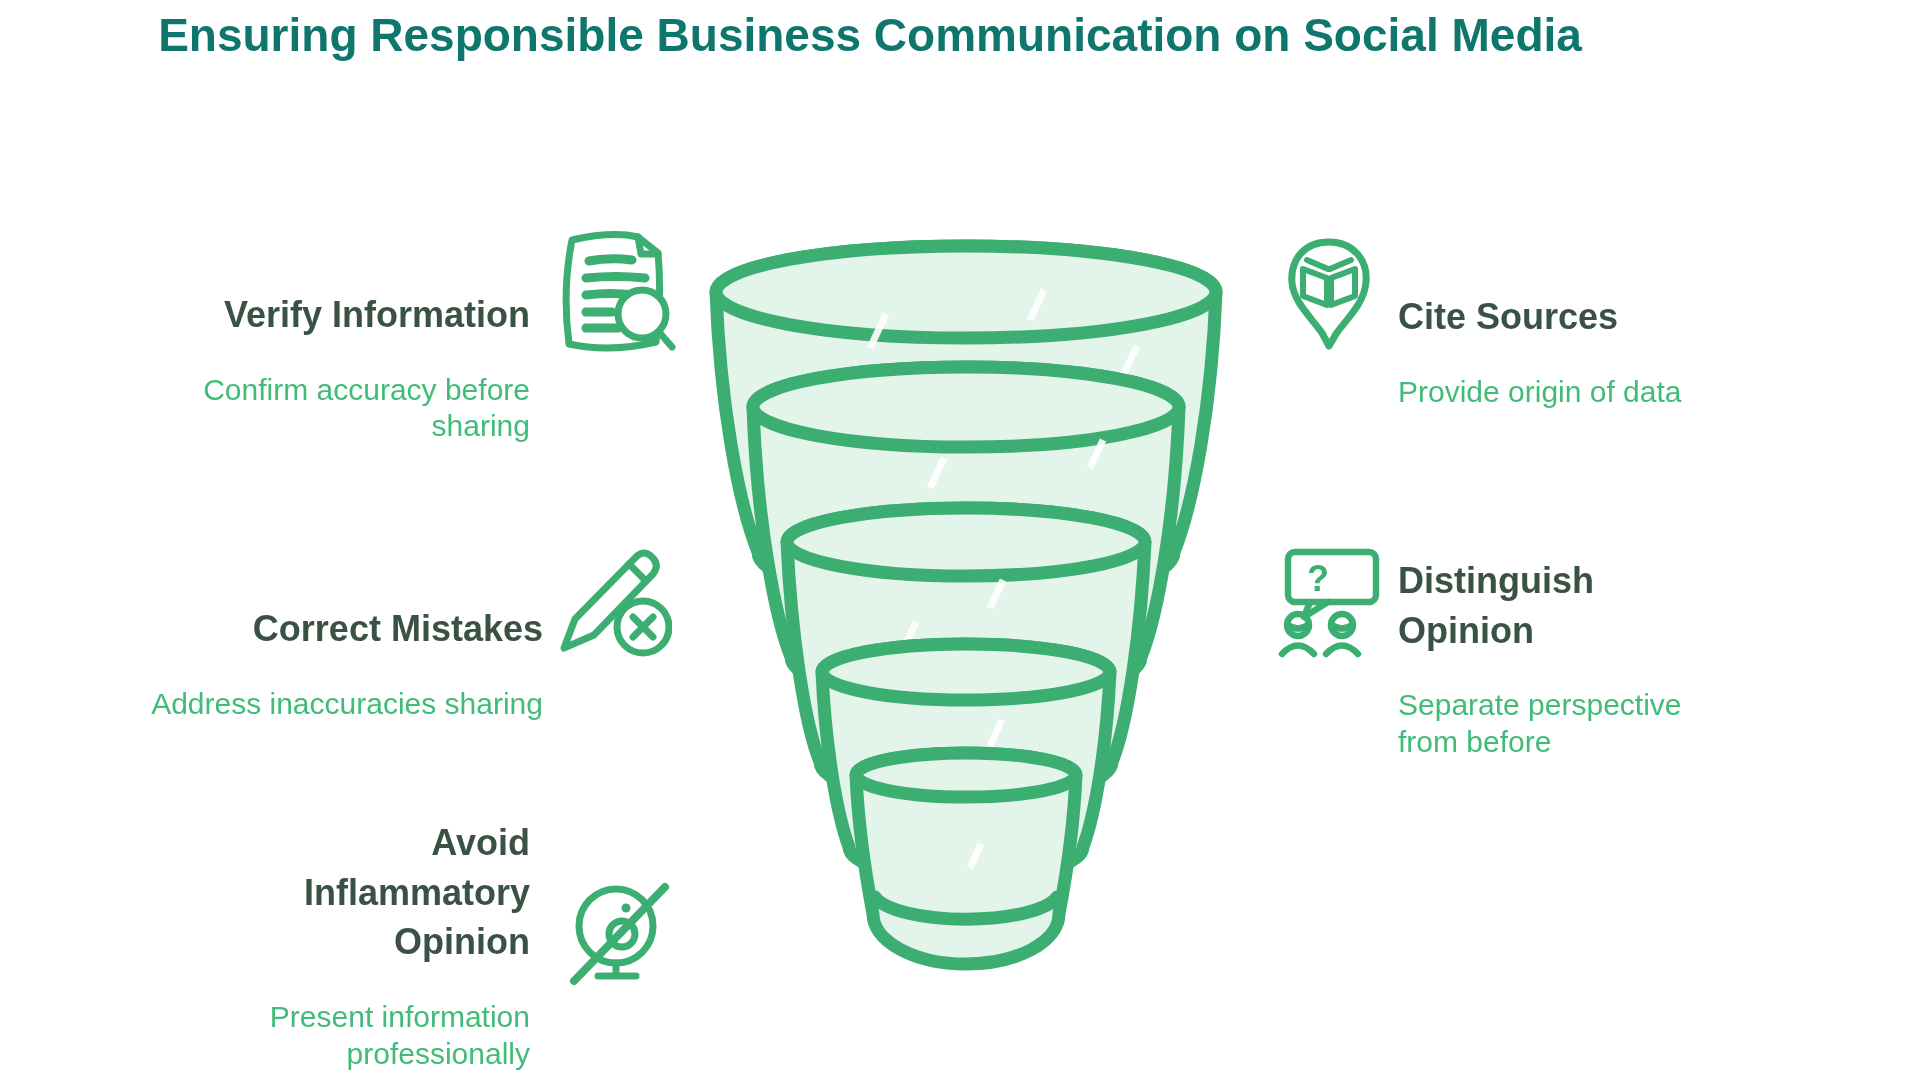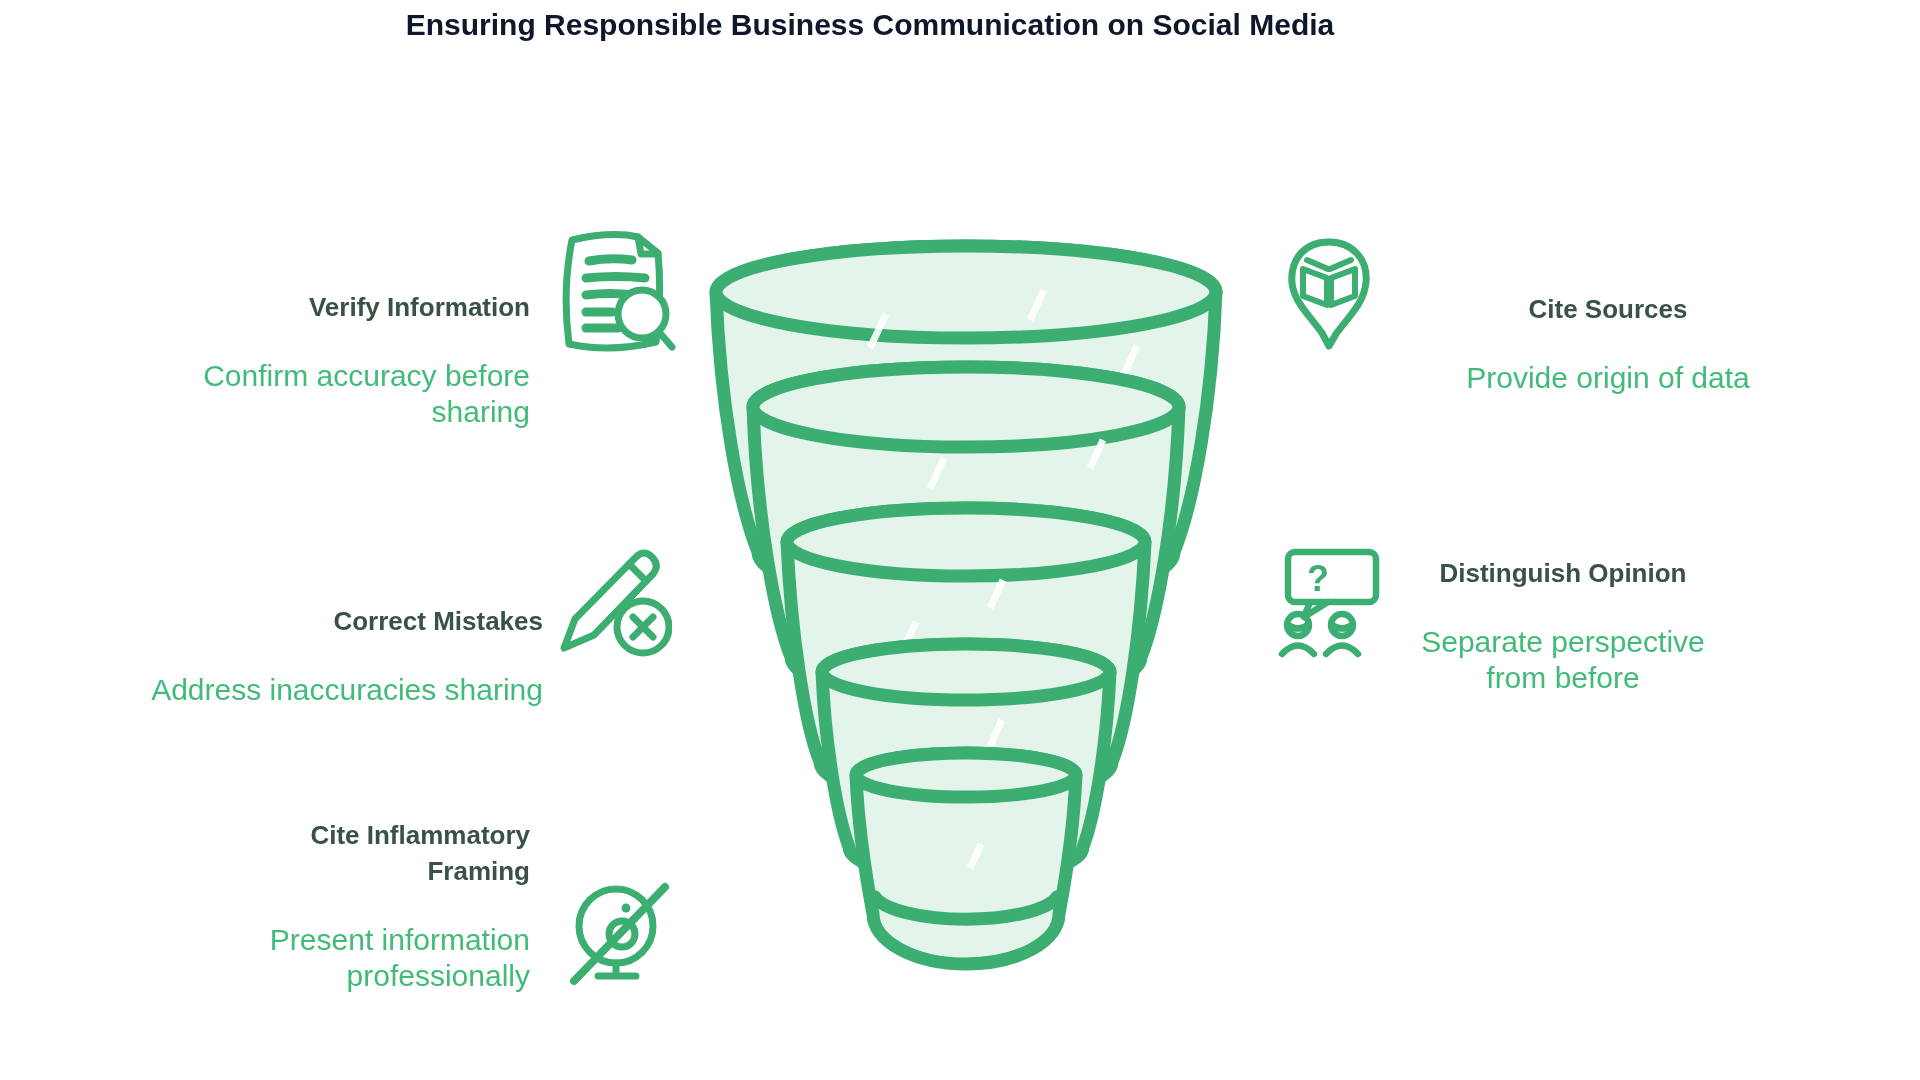--- a/index.html
+++ b/index.html
@@ -4,28 +4,28 @@
 <style>
   html,body{margin:0;padding:0;}
   body{
     width:1920px;height:1080px;position:relative;overflow:hidden;
     background:#ffffff;
     font-family:"Liberation Sans", sans-serif;
   }
   .page-title{
     position:absolute;top:8px;left:0;width:1740px;
     text-align:center;
-    font-size:30px;font-weight:bold;color:#0f172a;
+    font-size:46px;font-weight:bold;color:#0f766e;
     letter-spacing:0px;
   }
   .item-text{position:absolute;}
   .item-text.align-right{text-align:right;}
-  .item-text.align-left{text-align:center;}
+  .item-text.align-left{text-align:left;}
   .item-heading{
-    font-size:26px;font-weight:bold;color:#3A5244;line-height:1.38;
+    font-size:36px;font-weight:bold;color:#3A5244;line-height:1.38;
   }
   .item-desc{
     font-size:30px;color:#41BB78;line-height:1.22;margin-top:32px;
   }
   .item-icon{position:absolute;}
   .funnel-wrap{position:absolute;left:690px;top:222px;width:556px;height:760px;}
   svg{display:block;}
 </style>
 </head>
 <body>
@@ -59,21 +59,21 @@
 <div class="item-icon" style="left:552px;top:546px;">
   <svg width="120" height="116" viewBox="0 0 120 116" fill="none" stroke="#3CAE72" stroke-width="7" stroke-linecap="round" stroke-linejoin="round">
     <path d="M12,102 L23,73 L84,11 Q92,3 100,11 Q108,19 101,28 L42,89 L12,102 Z"></path>
     <path d="M77,18 L93,34"></path>
     <circle cx="91" cy="81" r="26" fill="#ffffff"></circle>
     <path d="M81,71 L101,91 M101,71 L81,91"></path>
   </svg>
 </div>
 
 <div class="item-text align-right" style="left:135px;top:818px;width:395px;">
-  <div class="item-heading" style="width:240px;display:inline-block;">Cite Inflammatory Framing</div>
+  <div class="item-heading" style="width:240px;display:inline-block;">Avoid Inflammatory Opinion</div>
   <div class="item-desc">Present information professionally</div>
 </div>
 <div class="item-icon" style="left:560px;top:860px;">
   <svg width="118" height="130" viewBox="0 0 118 130" fill="none" stroke="#3CAE72" stroke-width="7" stroke-linecap="round" stroke-linejoin="round">
     <circle cx="56" cy="66" r="37"></circle>
     <circle cx="62" cy="74" r="13"></circle>
     <circle cx="66" cy="48" r="4.5" fill="#3CAE72" stroke="none"></circle>
     <path d="M56,103 L56,114 M38,116 L76,116"></path>
     <path stroke-width="8" d="M14,121 L105,27"></path>
   </svg>

